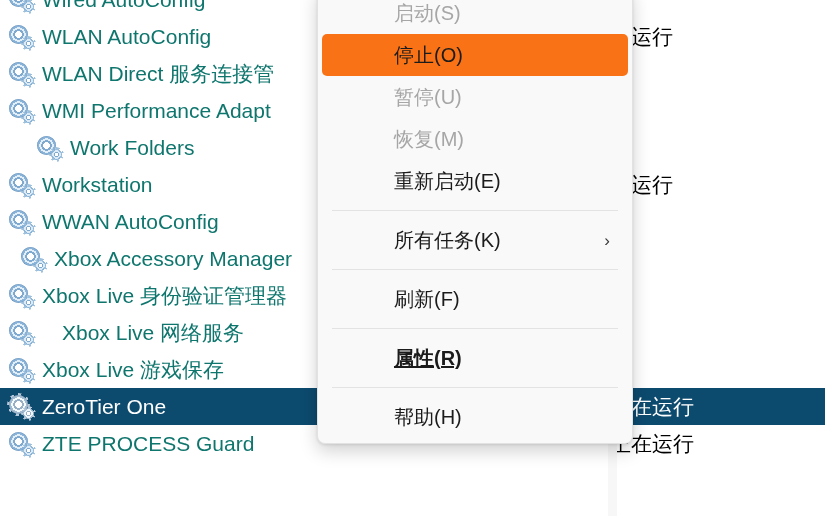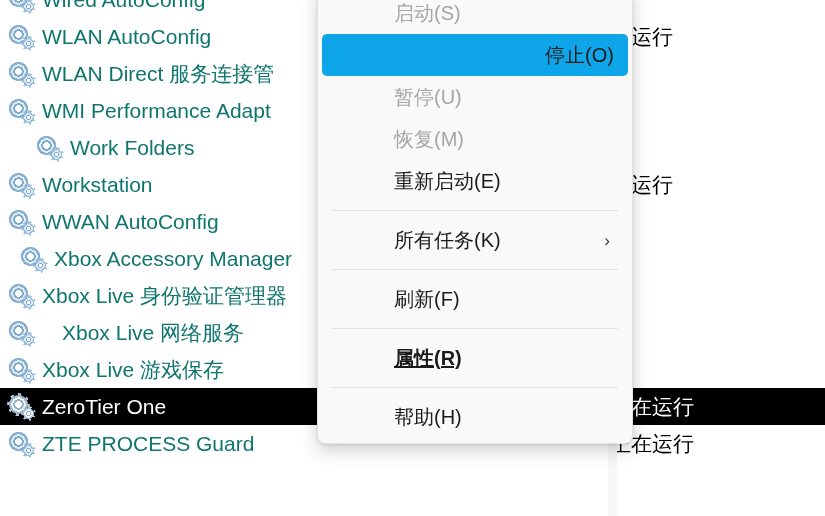--- a/index.html
+++ b/index.html
@@ -28,21 +28,21 @@
   }
 
   .svc-row {
     position: relative;
     height: 37px;
     display: flex;
     align-items: center;
     padding-left: 8px;
     white-space: nowrap;
   }
-  .svc-row.selected { background: #000000; }
+  .svc-row.selected { background: #0c4a6e; }
 
   .svc-icon {
     width: 26px; height: 26px;
     flex: 0 0 26px;
     margin-right: 8px;
     position: relative;
   }
   
   .svc-icon .g1 {
     position: absolute;
@@ -139,21 +139,21 @@
     align-items: center;
     border-radius: 5px;
     padding-left: 72px;
     padding-right: 14px;
     font-size: 20px;
     color: #1b1b1b;
     white-space: nowrap;
   }
   .menu-item.disabled { color: #a6a6a6; }
   .menu-item.bold { font-weight: bold; text-decoration: underline; }
-  .menu-item.hover { background: #0ea5e9; justify-content: flex-end; }
+  .menu-item.hover { background: #f97316; }
 
   .submenu-arrow {
     position: absolute;
     right: 18px;
     font-size: 17px;
     color: #3a3a3a;
     line-height: 1;
   }
 
   .menu-sep {

